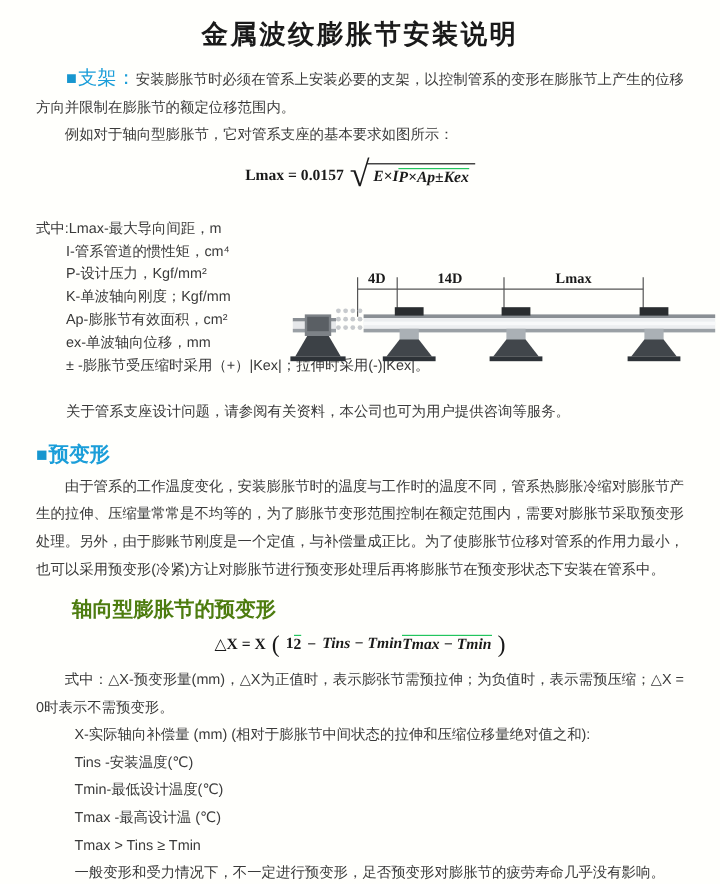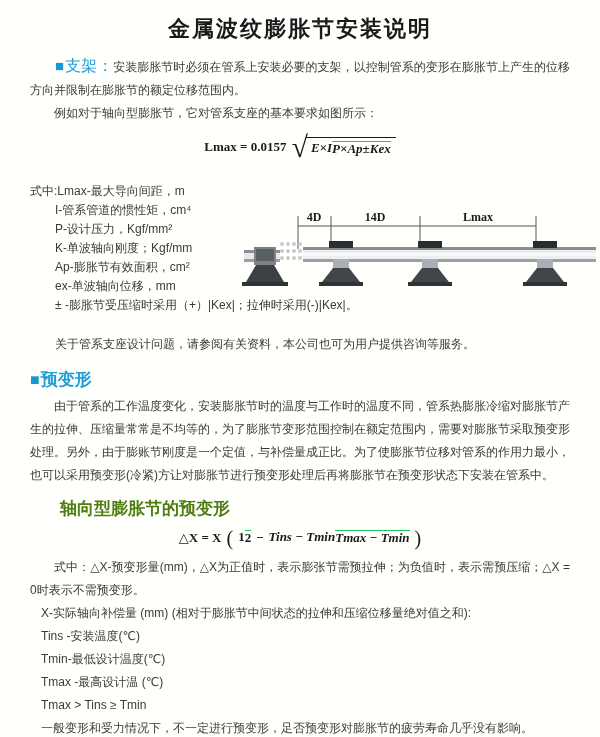--- a/index.html
+++ b/index.html
@@ -31,28 +31,28 @@
   .frac .den{border-top:1px solid #22c55e;}
   .frac.upright{font-style:normal;}
   .sqrt{display:inline-flex;align-items:center;}
   .radical-icon{font-size:30px;font-weight:normal;line-height:0.9;margin-right:-2px;}
   .radicand{border-top:1.5px solid #1a1a1a;padding:2px 5px 0;}
   .paren{font-size:20px;font-weight:normal;line-height:1;}
   
   .defs-wrap{position:relative;margin-top:22px;min-height:152px;}
   .def-line{line-height:19px;margin-left:25px;white-space:nowrap;color:#3a3a3a;}
   .def-line:first-child{margin-left:0;}
-  .diagram{position:absolute;left:210px;top:22px;width:360px;height:95px;}
+  .diagram{position:absolute;left:210px;top:38px;width:360px;height:95px;}
   .note{line-height:19px;text-indent:25px;color:#3a3a3a;margin-top:1px;}
   
   .sec-head{font-size:17px;font-weight:bold;color:#1b9ed9;margin:14px 0 4px;}
   .sec-head .marker{font-size:16px;}
   .sub-head{font-size:17px;font-weight:bold;color:#4d7c0f;margin:10px 0 4px;}
   .sub-head.ax{margin-left:30px;}
-  .line-item{line-height:23px;margin-left:11px;color:#3a3a3a;}
+  .line-item{line-height:23px;margin-left:32px;color:#3a3a3a;}
   svg text{font-family:"Liberation Serif","DejaVu Serif",serif;font-weight:bold;font-size:12px;fill:#1a1a1a;}
 </style>
 </head>
 <body>
 
 <div class="page">
 
   <h1 class="title">金属波纹膨胀节安装说明</h1>
 
   <p class="para intro"><span class="inline-head"><span class="marker">■</span><span>支架：</span></span><span>安装膨胀节时必须在管系上安装必要的支架，以控制管系的变形在膨胀节上产生的位移方向并限制在膨胀节的额定位移范围内。</span></p>

